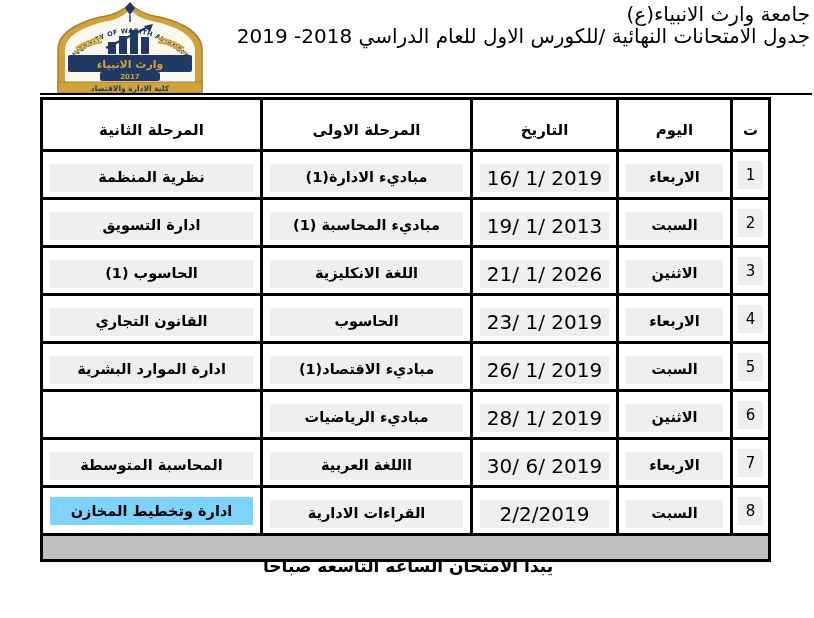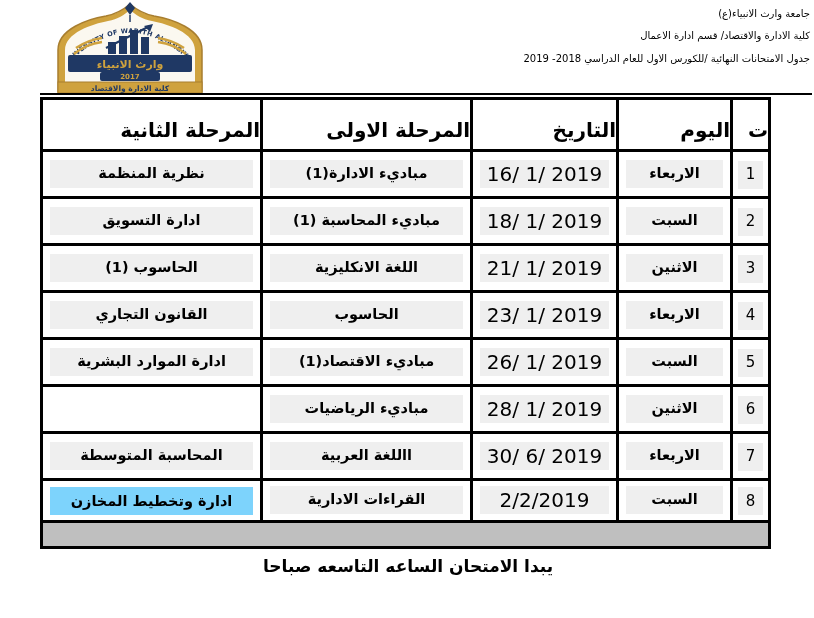--- a/index.html
+++ b/index.html
@@ -8,46 +8,46 @@
     width:814px; height:618px; background:#ffffff; overflow:hidden;
     font-family:"DejaVu Sans", sans-serif; color:#000; direction:rtl;
   }
   .page { position:relative; width:814px; height:618px; background:#fff; }
 
   
   .logo-wrap { position:absolute; left:44px; top:2px; width:172px; height:92px; }
   .logo-wrap svg { width:100%; height:100%; display:block; }
   .header-text {
     position:absolute; top:3px; right:4px; text-align:right;
-    font-size:10px; line-height:22.4px; font-weight:500; white-space:nowrap;
+    font-size:20px; line-height:22.4px; font-weight:500; white-space:nowrap;
   }
   .header-rule {
     position:absolute; top:93px; left:40px; right:2px;
     border-top:2px solid #000; height:0;
   }
 
   
   table.sched {
     position:absolute; top:97px; left:40px;
     border-collapse:collapse; direction:rtl; table-layout:fixed;
     width:728px;
   }
   .sched th, .sched td {
     border:3px solid #000; padding:0; text-align:center; vertical-align:middle;
     overflow:hidden;
   }
   .sched thead th {
-    height:52px; background:#fff; font-weight:bold; font-size:20px;
-    vertical-align:middle; padding-top:10px;text-align:right;
+    height:52px; background:#fff; font-weight:bold; font-size:15px;
+    vertical-align:middle; padding-top:10px;
   }
   .sched tbody td { height:47px; background:#fff; }
   .sched tbody tr.short td { height:37px; }
 
   .shade {
-    background:#EFEFEF; margin:4px 7px 5px 7px; min-height:28px;
+    background:#EFEFEF; margin:12px 7px 5px 7px; min-height:28px;
     display:flex; align-items:center; justify-content:center;
     font-weight:bold; font-size:14.5px; line-height:1.1;
   }
   td.date-cell .shade { direction:ltr; font-weight:normal; font-size:20px; font-family:"DejaVu Sans",sans-serif; }
   td.num-cell .shade { font-weight:normal; font-size:15px; margin:6px 5px 5px 5px; }
   td.empty-shaded { background:#D9D9D9; }
   .noshade {
     display:flex; align-items:center; justify-content:center;
     min-height:28px; margin:6px 7px 5px 7px;
     font-weight:bold; font-size:14.5px; background:#7dd3fc;
@@ -104,21 +104,20 @@
       <rect x="56" y="70" width="60" height="9" rx="2" fill="#1F3864"></rect>
       <text x="86" y="77" text-anchor="middle" font-size="7" font-weight="bold" fill="#CFA23E">2017</text>
 
       <rect x="14" y="80" width="144" height="11" fill="#CFA23E" stroke="#A87E2F" stroke-width="1"></rect>
       <text x="86" y="88.5" text-anchor="middle" font-size="7.5" font-weight="bold" fill="#1F3864">كلية الادارة والاقتصاد</text>
     </svg>
   </div>
 
   <div class="header-text">
     <div>جامعة وارث الانبياء(ع)</div>
-    <div>كلية الادارة والاقتصاد/ قسم ادارة الاعمال</div>
     <div>جدول الامتحانات النهائية /للكورس الاول  للعام الدراسي 2018- 2019</div>
   </div>
 
   <div class="header-rule"></div>
 
   <table class="sched">
     <colgroup>
       <col style="width:38px">
         <col style="width:114px">
         <col style="width:146px">
@@ -153,38 +152,38 @@
           </td>
       </tr>
       <tr>
         <td class="num-cell">
             <div class="shade">2</div>
           </td>
         <td class="day-cell">
             <div class="shade">السبت</div>
           </td>
         <td class="date-cell">
-            <div class="shade">18/ 1/ 2019</div>
+            <div class="shade">19/ 1/ 2013</div>
           </td>
         <td>
             <div class="shade">مباديء المحاسبة (1)</div>
           </td>
         <td>
             <div class="shade">ادارة التسويق</div>
           </td>
       </tr>
       <tr>
         <td class="num-cell">
             <div class="shade">3</div>
           </td>
         <td class="day-cell">
             <div class="shade">الاثنين</div>
           </td>
         <td class="date-cell">
-            <div class="shade">21/ 1/ 2019</div>
+            <div class="shade">21/ 1/ 2026</div>
           </td>
         <td>
             <div class="shade">اللغة الانكليزية</div>
           </td>
         <td>
             <div class="shade">الحاسوب (1)</div>
           </td>
       </tr>
       <tr>
         <td class="num-cell">

